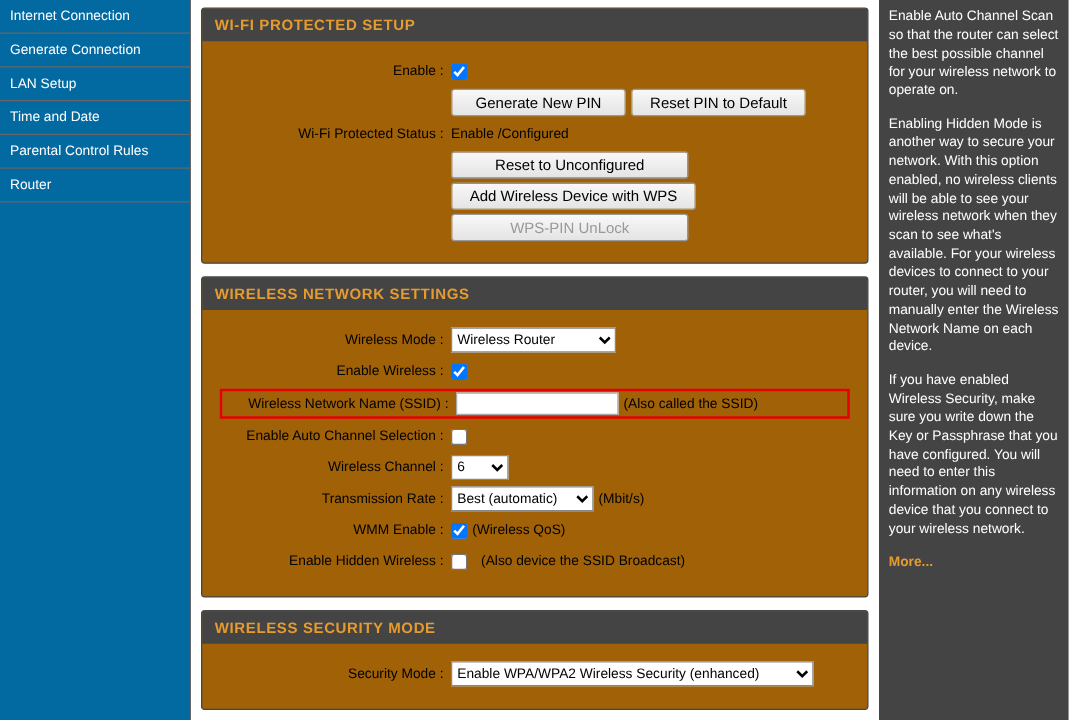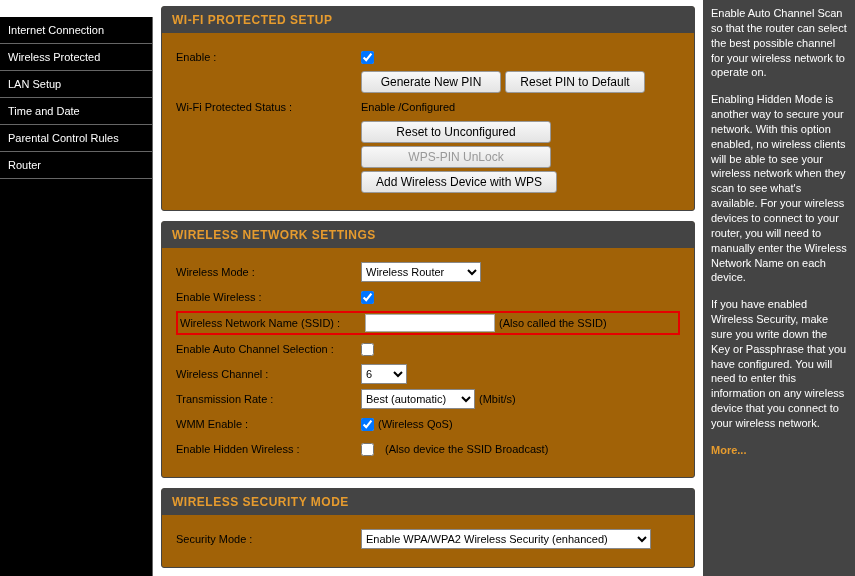--- a/index.html
+++ b/index.html
@@ -8,23 +8,22 @@
     font-size: 11px;
     background: #fff;
     width: 855px;
     height: 576px;
     overflow: hidden;
     display: flex;
   }
   
   .sidebar {
     width: 153px;
-    background: #000000;
+    background: #0369a1;
     border-right: 1px solid #666;
-    margin-top: 17px;
   }
   .sidebar-item {
     padding: 7px 8px;
     color: #fff;
     border-bottom: 1px solid #666;
     cursor: pointer;
     font-size: 11px;
   }
   
   .main {
@@ -51,21 +50,21 @@
     padding: 10px 14px 14px 14px;
   }
   .row {
     display: flex;
     align-items: center;
     margin: 3px 0;
     min-height: 22px;
   }
   .row-label {
     width: 185px;
-    text-align: left;
+    text-align: right;
     padding-right: 6px;
     font-size: 11px;
     color: #000;
   }
   .row-value {
     display: flex;
     align-items: center;
     gap: 4px;
     flex: 1;
   }
@@ -110,21 +109,21 @@
     line-height: 1.35;
   }
   .help p { margin-bottom: 12px; }
   .help .more { color: #e69b2e; font-weight: bold; cursor: pointer; text-align: center; }
 </style>
 </head>
 <body>
 
 <div class="sidebar">
   <div class="sidebar-item">Internet Connection</div>
-  <div class="sidebar-item">Wireless Protected</div>
+  <div class="sidebar-item">Generate Connection</div>
   <div class="sidebar-item">LAN Setup</div>
   <div class="sidebar-item">Time and Date</div>
   <div class="sidebar-item">Parental Control Rules</div>
   <div class="sidebar-item">Router</div>
 </div>
 
 <div class="main">
 
   <div class="panel">
     <div class="panel-header">WI-FI PROTECTED SETUP</div>
@@ -150,39 +149,39 @@
       </div>
       <div class="row">
         <div class="row-label"></div>
         <div class="row-value">
           <button class="btn btn-wide">Reset to Unconfigured</button>
         </div>
       </div>
       <div class="row">
         <div class="row-label"></div>
         <div class="row-value">
+          <button class="btn btn-wide">Add Wireless Device with WPS</button>
+        </div>
+      </div>
+      <div class="row">
+        <div class="row-label"></div>
+        <div class="row-value">
           <button class="btn btn-wide" disabled="">WPS-PIN UnLock</button>
-        </div>
-      </div>
-      <div class="row">
-        <div class="row-label"></div>
-        <div class="row-value">
-          <button class="btn btn-wide">Add Wireless Device with WPS</button>
         </div>
       </div>
     </div>
   </div>
 
   <div class="panel">
     <div class="panel-header">WIRELESS NETWORK SETTINGS</div>
     <div class="panel-body">
       <div class="row">
         <div class="row-label">Wireless Mode :</div>
         <div class="row-value">
-          <select style="width:120px;">
+          <select style="width:132px;">
             <option>Wireless Router</option>
           </select>
         </div>
       </div>
       <div class="row">
         <div class="row-label">Enable Wireless :</div>
         <div class="row-value">
           <input type="checkbox" checked="" style="">
         </div>
       </div>

